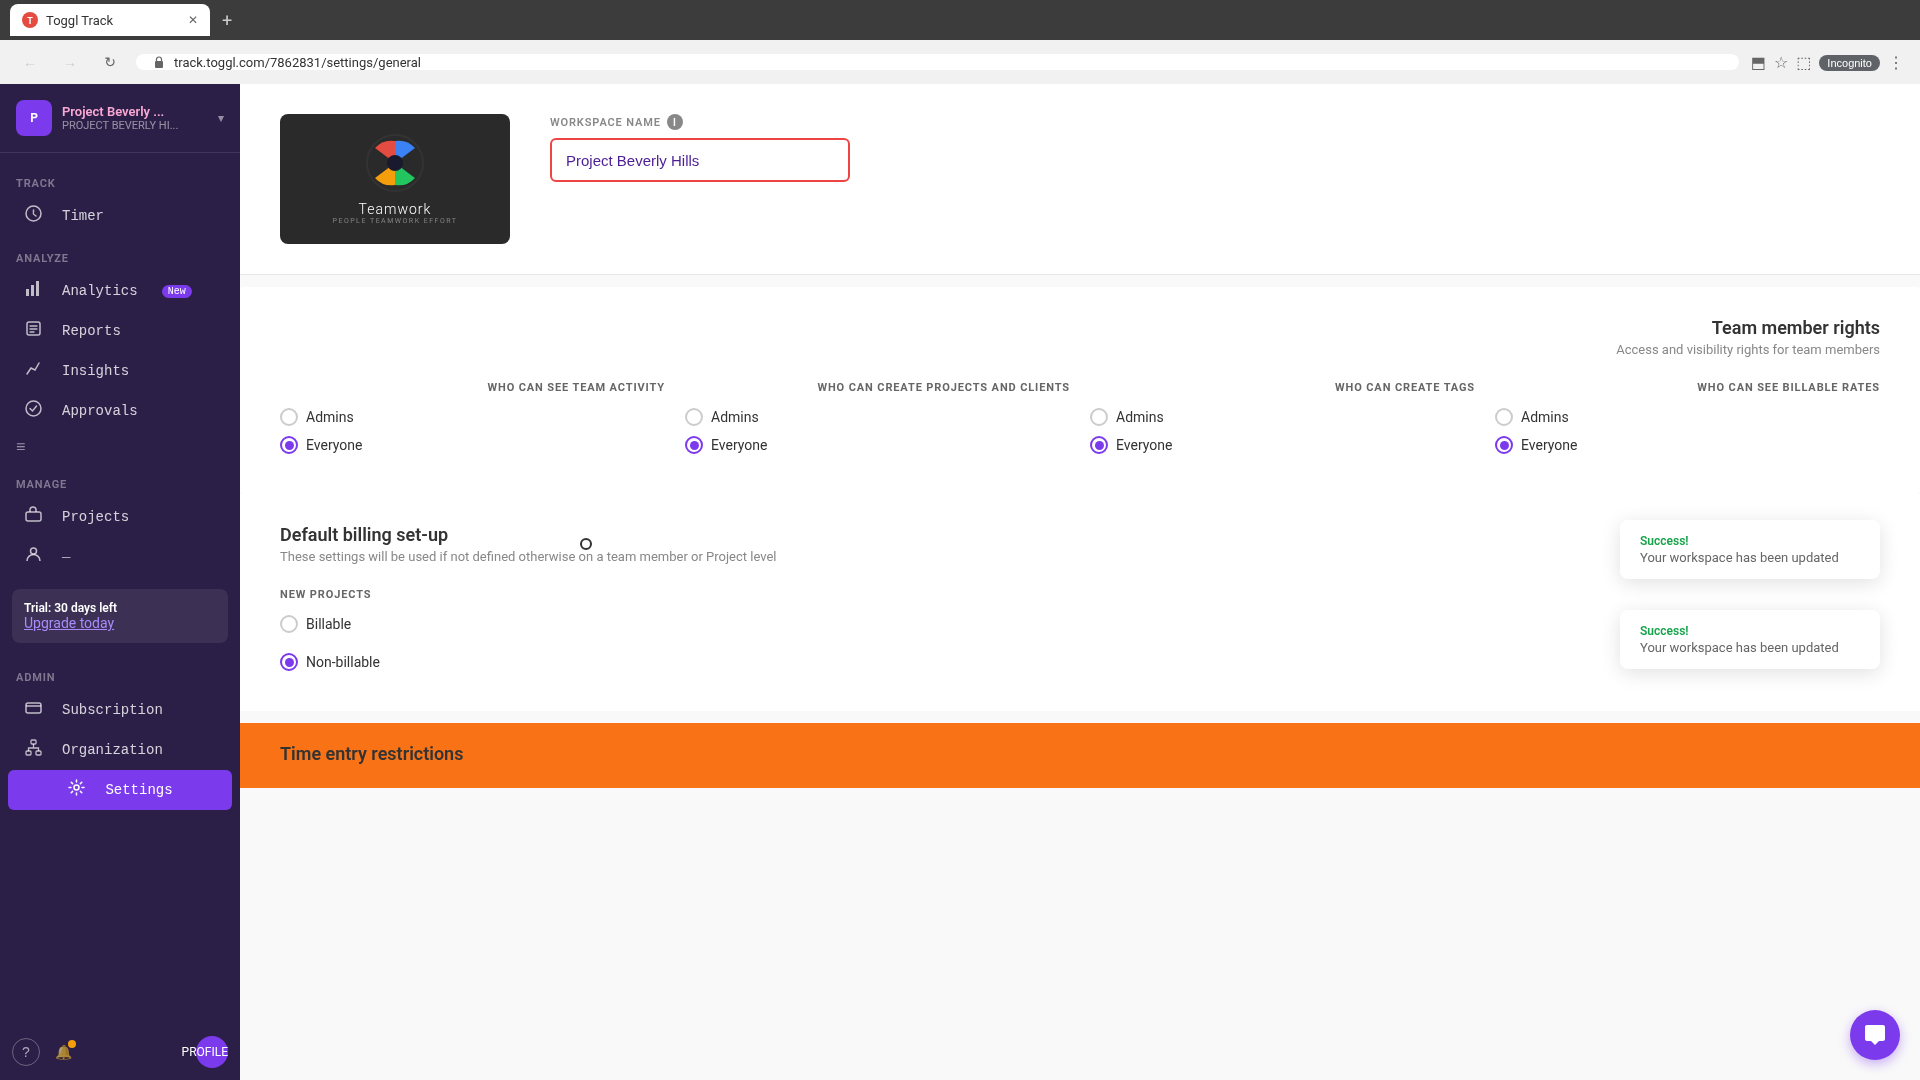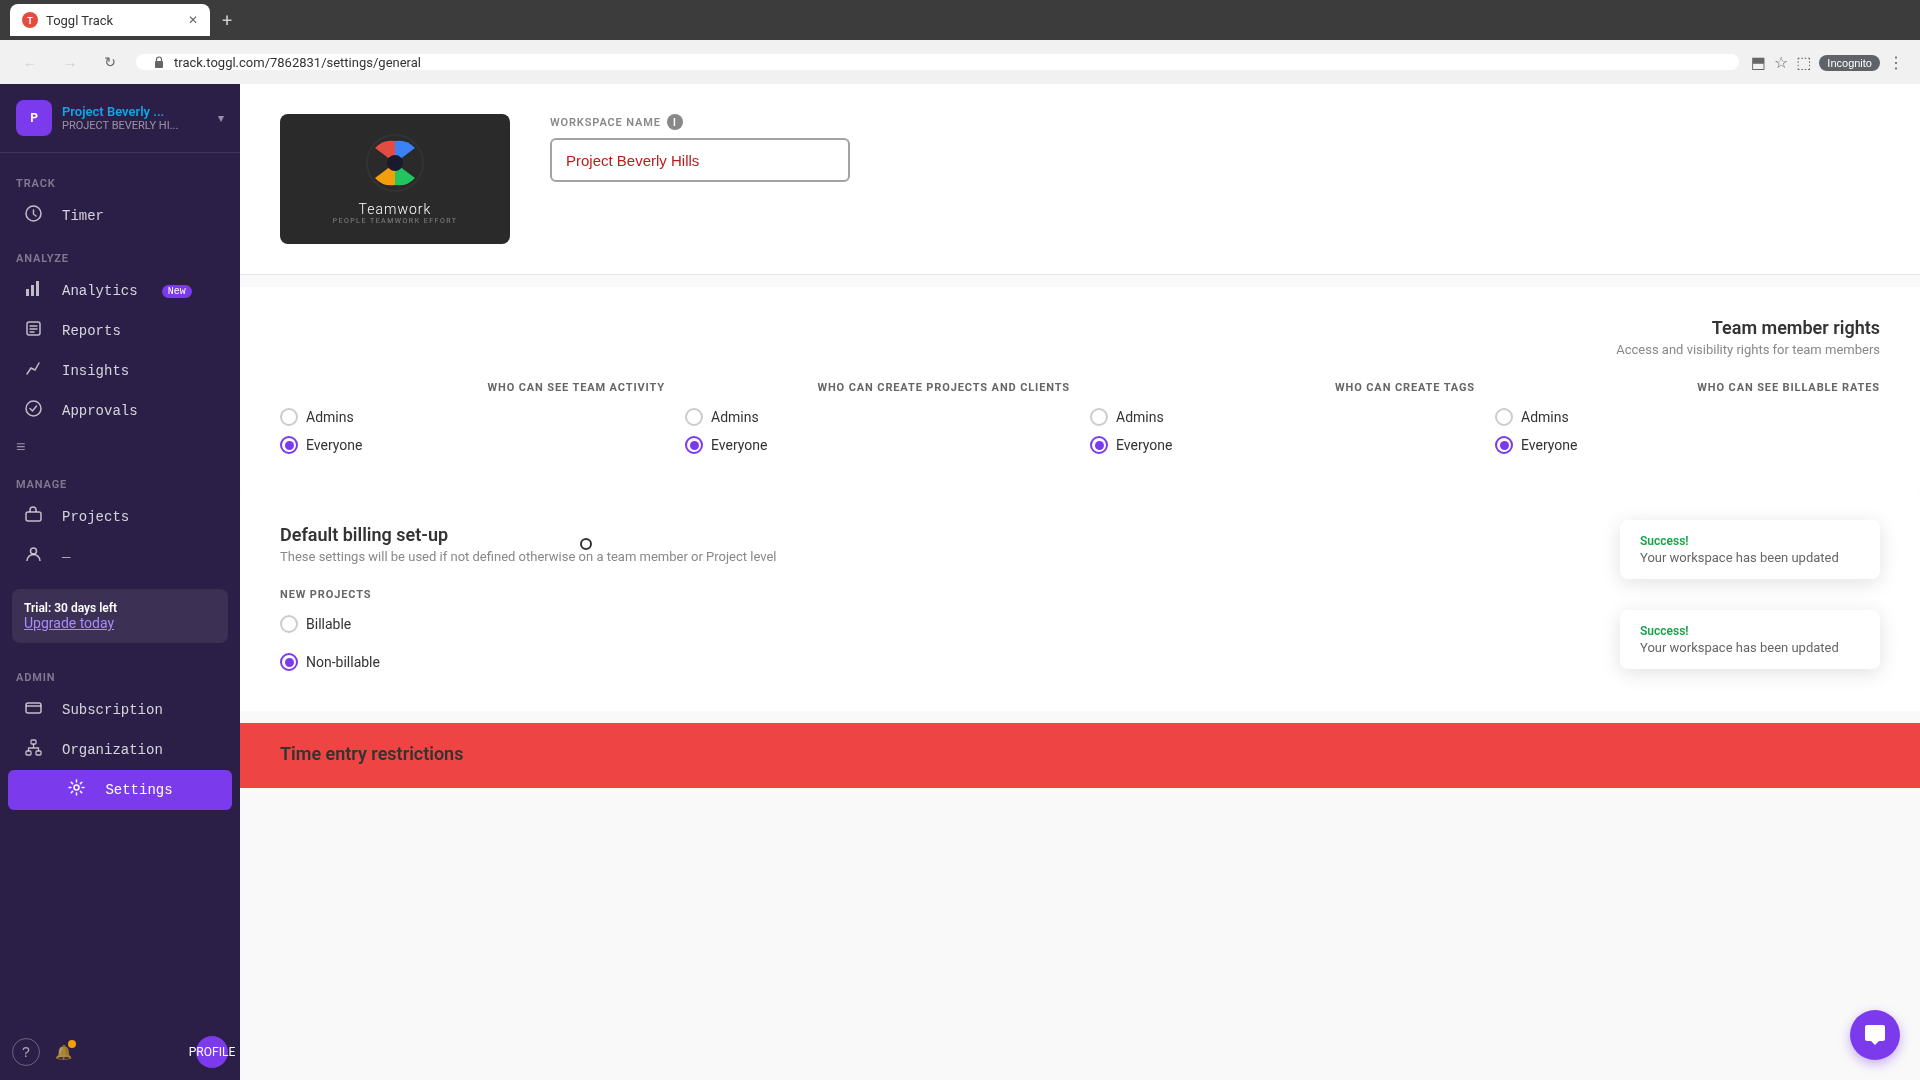--- a/index.html
+++ b/index.html
@@ -21,21 +21,21 @@
     .incognito-badge { background: #5f6368; color: white; font-size: 11px; padding: 2px 8px; border-radius: 12px; }
 
     
     .app-layout { display: flex; flex: 1; overflow: hidden; }
 
     
     .sidebar { width: 240px; background: #2c1f47; color: white; display: flex; flex-direction: column; overflow-y: auto; flex-shrink: 0; }
     .sidebar-header { padding: 16px; display: flex; align-items: center; gap: 10px; border-bottom: 1px solid rgba(255,255,255,0.1); }
     .workspace-icon { width: 36px; height: 36px; background: #7c3aed; border-radius: 8px; display: flex; align-items: center; justify-content: center; color: white; font-size: 14px; font-weight: bold; }
     .workspace-info { flex: 1; }
-    .workspace-name { font-size: 13px; font-weight: 600; color: #0ea5e9; line-height: 1.2; }
+    .workspace-name { font-size: 13px; font-weight: 600; color: #f9a8d4; line-height: 1.2; }
     .workspace-sub { font-size: 11px; color: rgba(255,255,255,0.5); }
     .workspace-arrow { color: rgba(255,255,255,0.5); font-size: 12px; }
 
     .sidebar-section-label { font-size: 11px; color: rgba(255,255,255,0.4); font-weight: 600; letter-spacing: 0.08em; padding: 16px 16px 6px; text-transform: uppercase; }
     .sidebar-item { display: flex; align-items: center; gap: 20px; padding: 9px 16px; cursor: pointer; color: rgba(255,255,255,0.8); font-size: 14px; border-radius: 6px; margin: 0 8px; font-family: Liberation Mono, monospace; }
     .sidebar-item.active { background: #7c3aed; color: white; justify-content: center; }
     .sidebar-item-icon { width: 18px; text-align: center; font-size: 16px; }
     .sidebar-new-badge { background: #7c3aed; color: white; font-size: 10px; padding: 1px 6px; border-radius: 10px; margin-left: 4px; }
 
     .trial-box { margin: 12px; background: rgba(255,255,255,0.08); border-radius: 8px; padding: 12px; }
@@ -49,21 +49,21 @@
     .main-content { flex: 1; background: #f9f9f9; overflow-y: auto; }
 
     
     .settings-top { display: flex; gap: 40px; align-items: flex-start; padding: 30px 40px 30px; background: white; border-bottom: 1px solid #e5e5e5; }
     .workspace-image-box { width: 230px; height: 130px; background: #2a2a2a; border-radius: 8px; display: flex; align-items: center; justify-content: center; flex-shrink: 0; overflow: hidden; }
     .teamwork-logo { text-align: center; }
 
     .workspace-name-section { flex: 1; }
     .field-label { font-size: 11px; font-weight: 600; letter-spacing: 0.08em; color: #888; text-transform: uppercase; display: flex; align-items: center; gap: 6px; margin-bottom: 8px; }
     .info-icon { width: 16px; height: 16px; background: #888; border-radius: 50%; color: white; font-size: 10px; display: inline-flex; align-items: center; justify-content: center; cursor: pointer; }
-    .workspace-name-input { width: 300px; height: 44px; border: 2px solid #a3a3a3; border-radius: 6px; padding: 0 14px; font-size: 15px; color: #b91c1c; outline: none; }
+    .workspace-name-input { width: 300px; height: 44px; border: 2px solid #ef4444; border-radius: 6px; padding: 0 14px; font-size: 15px; color: #4c1d95; outline: none; }
 
     
     .settings-section { padding: 30px 40px; background: white; margin-top: 12px; border-radius: 4px; text-align: right; }
 
     .section-title { font-size: 18px; font-weight: 600; color: #333; margin-bottom: 4px; }
     .section-desc { font-size: 13px; color: #888; margin-bottom: 24px; }
 
     .rights-grid { display: grid; grid-template-columns: repeat(4, 1fr); gap: 20px; }
     .rights-col { }
     .rights-col-label { font-size: 11px; font-weight: 700; letter-spacing: 0.08em; color: #666; text-transform: uppercase; margin-bottom: 14px; }
@@ -260,21 +260,21 @@
         <span>Settings</span>
       </div>
     </div>
 
     <div class="sidebar-bottom">
       <button class="nav-btn" style="color:rgba(255,255,255,0.6); border: 1.5px solid rgba(255,255,255,0.3);">?</button>
       <button class="nav-btn" style="color:rgba(255,255,255,0.6); position:relative;">
         🔔
         <span class="notification-dot" style="position:absolute; top:2px; right:2px;"></span>
       </button>
-      <div class="profile-circle" style="margin-left:auto;">
+      <div class="profile-circle" style="margin-left:auto;justify-content:flex-end;">
         <span>PROFILE</span>
       </div>
     </div>
   </div>
 
   <div class="main-content">
 
     <div class="settings-top">
       <div class="workspace-image-box">
         <div class="teamwork-logo">
@@ -372,21 +372,21 @@
           <div class="radio-btn"></div>
           <span>Billable</span>
         </label>
         <label class="radio-option">
           <div class="radio-btn checked"></div>
           <span>Non-billable</span>
         </label>
       </div>
     </div>
 
-    <div style="padding: 20px 40px; background: #ef4444; margin-top: 12px;">
+    <div style="padding: 20px 40px; background: #f97316; margin-top: 12px;">
       <div class="section-title">Time entry restrictions</div>
     </div>
 
   </div>
 </div>
 
 <div class="success-notifications">
   <div class="success-msg">
     <div class="success-title">Success!</div>
     <div class="success-desc">Your workspace has been updated</div>

